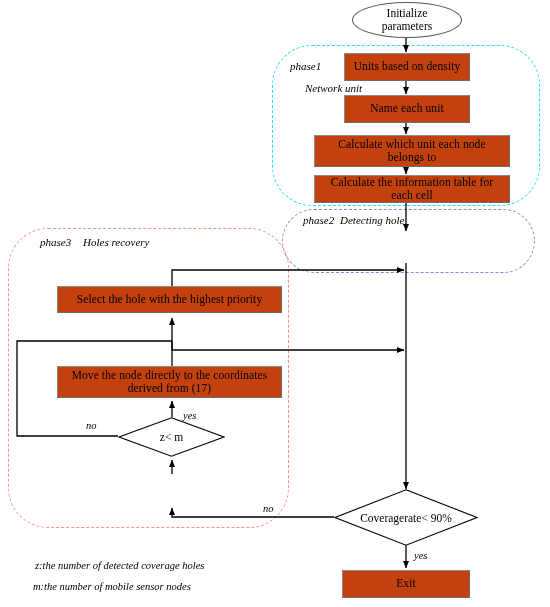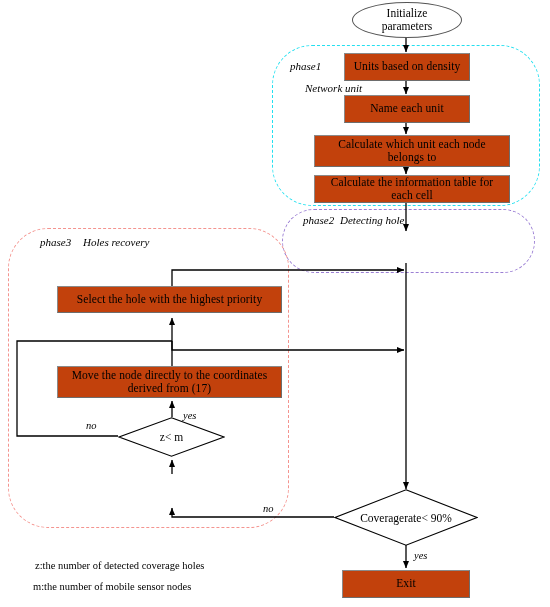--- a/index.html
+++ b/index.html
@@ -18,21 +18,21 @@
         justify-content:center;text-align:center;background:#fff;border:1px solid #555;
         border-radius:50%;font-size:11.5px;line-height:13.5px;}
 
   .diamond-wrap{position:absolute;}
   .diamond-wrap .dtext{position:absolute;left:0;top:0;width:100%;height:100%;
         display:flex;align-items:center;justify-content:center;font-size:11.5px;
         text-align:center;}
 
   .phaselabel{position:absolute;font-style:italic;font-size:11px;white-space:nowrap;}
   .edgelabel{position:absolute;font-style:italic;font-size:10.5px;white-space:nowrap;}
-  .legend{position:absolute;font-size:10.5px;white-space:nowrap;}
+  .legend{position:absolute;font-style:italic;font-size:10.5px;white-space:nowrap;}
 
   .dashbox{position:absolute;box-sizing:border-box;background:transparent;}
   .dash-cyan{border:1.2px dashed #23e0f0;border-radius:40px;}
   .dash-purple{border:1.2px dashed #9b7fd4;border-radius:40px;}
   .dash-red{border:1.2px dashed #f4948f;border-radius:40px;}
 </style>
 </head>
 <body>
 
 <div id="stage">

